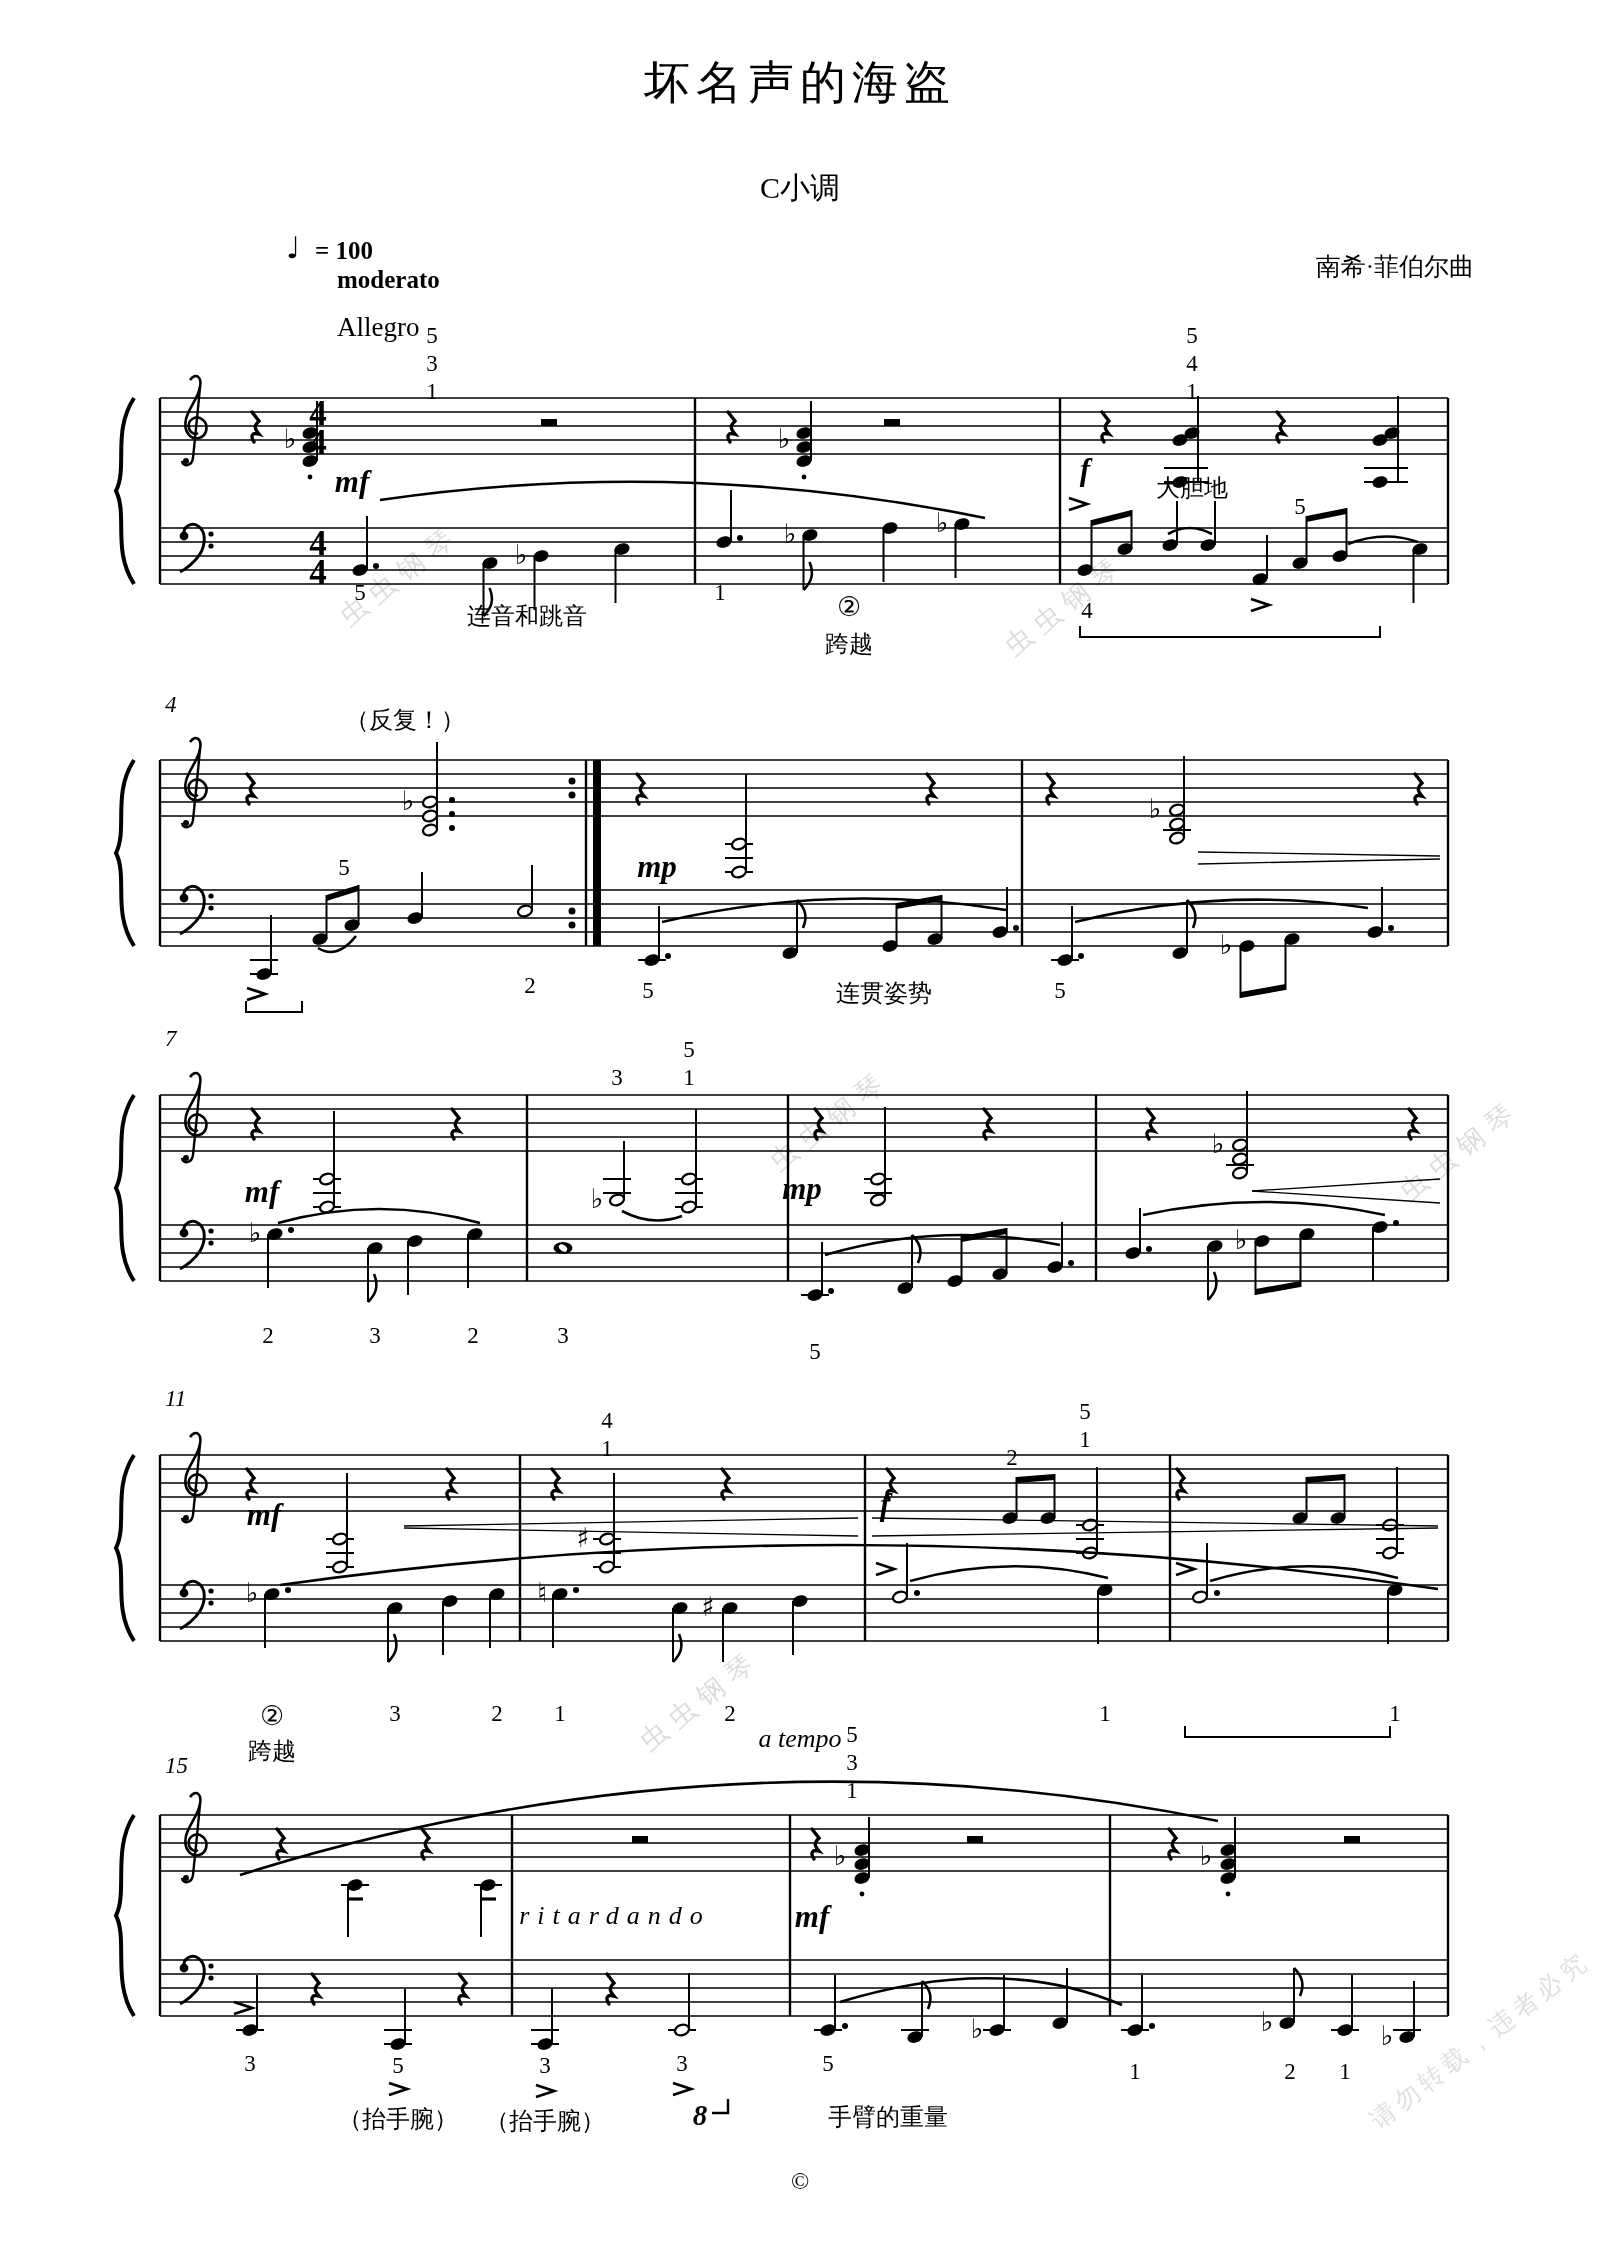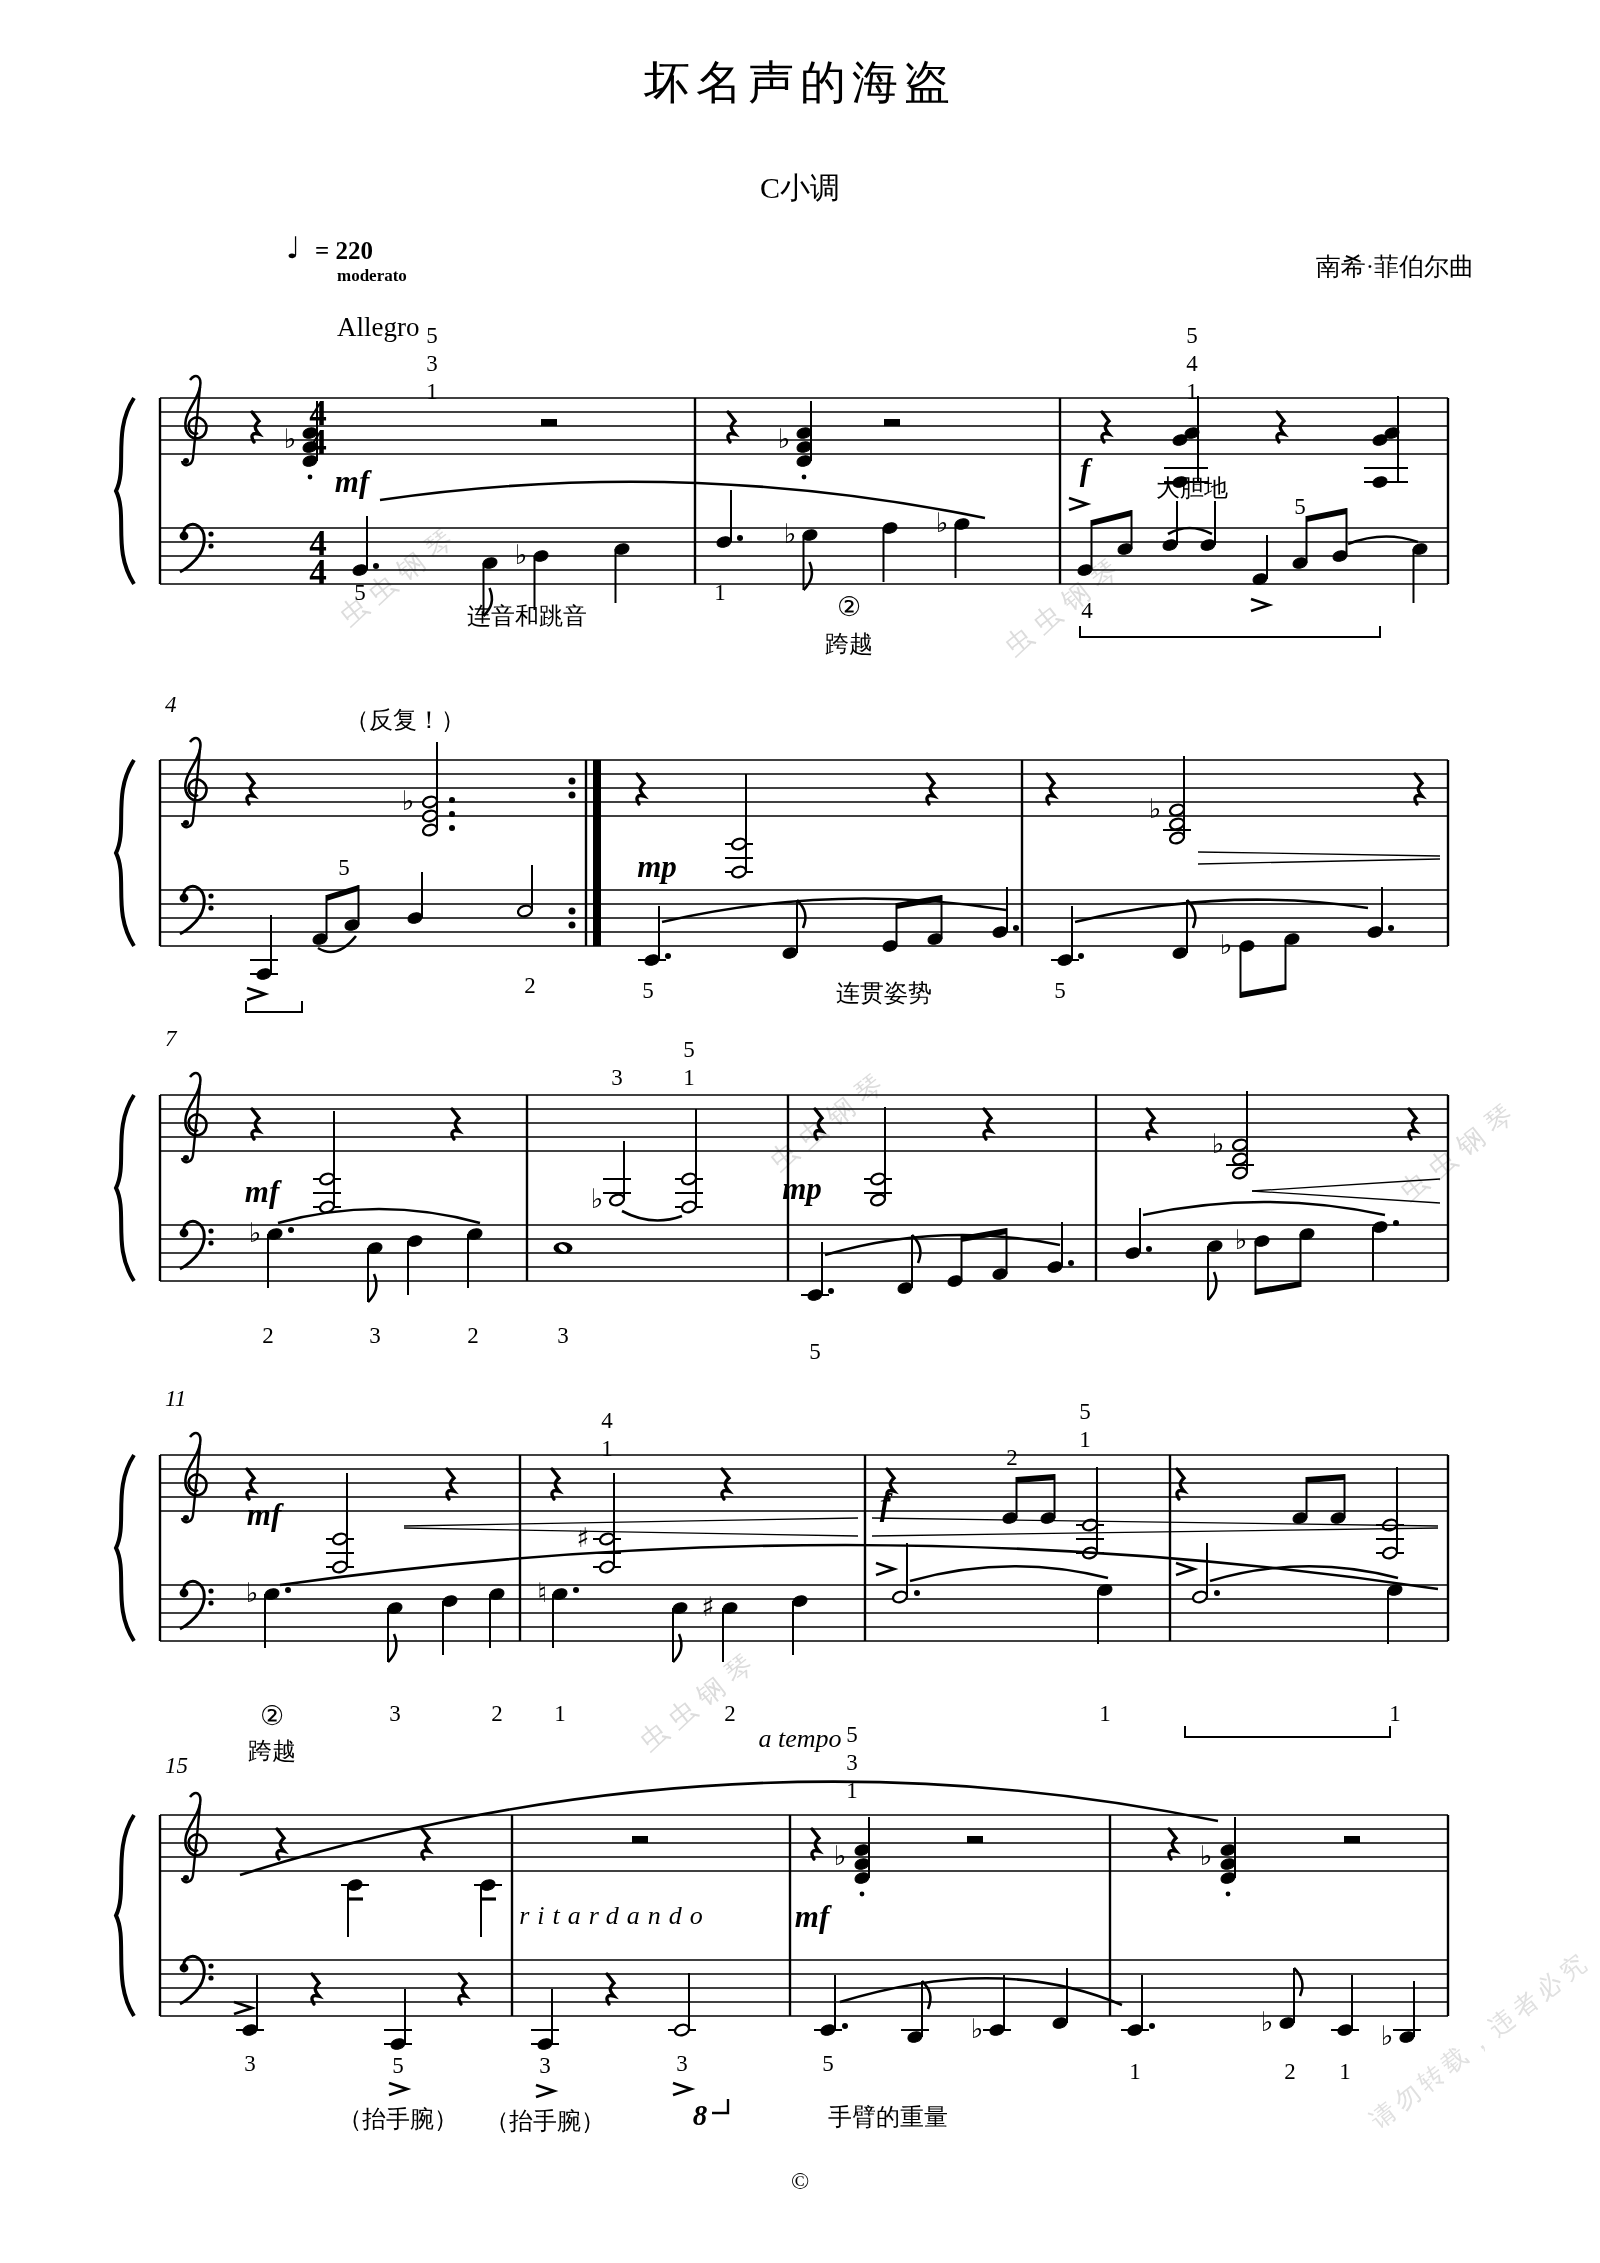--- a/index.html
+++ b/index.html
@@ -4,21 +4,21 @@
 <style>
   html,body{margin:0;padding:0;background:#888;}
   .page{position:relative;width:1600px;height:2263px;background:#ffffff;overflow:hidden;
         font-family:"Liberation Serif","DejaVu Serif",serif;color:#000;}
   .abs{position:absolute;}
   .title{width:100%;text-align:center;top:52px;font-size:46px;letter-spacing:6px;}
   .subtitle{width:100%;text-align:center;top:168px;font-size:30px;}
   .composer{right:126px;top:250px;font-size:25px;}
   .t-note{left:286px;top:230px;font-size:30px;font-weight:bold;font-family:"DejaVu Sans",sans-serif;}
   .t-eq{left:315px;top:237px;font-size:25px;font-weight:bold;}
-  .t-mod{left:337px;top:266px;font-size:17px;font-weight:bold;}
+  .t-mod{left:337px;top:266px;font-size:25px;font-weight:bold;}
   .t-all{left:337px;top:312px;font-size:27px;font-weight:normal;}
   .copyright{width:100%;text-align:center;top:2168px;font-size:24px;}
   .wm{color:#dcdcdc;font-size:27px;letter-spacing:9px;white-space:nowrap;
       transform:translate(-50%,-50%) rotate(-38deg);}
   .wm2{color:#e0e0e0;font-size:25px;letter-spacing:5px;white-space:nowrap;
       transform:translate(-50%,-50%) rotate(-38deg);}
   svg.system{position:absolute;left:0;}
   svg text{font-family:"Liberation Serif","DejaVu Serif",serif;fill:#000;}
   text.fing{font-size:23px;text-anchor:middle;}
   text.mnum{font-size:23px;font-style:italic;text-anchor:start;}
@@ -40,21 +40,21 @@
   <div class="abs wm" style="left:1065px;top:605px;">虫虫钢琴</div>
   <div class="abs wm" style="left:830px;top:1120px;">虫虫钢琴</div>
   <div class="abs wm" style="left:1460px;top:1150px;">虫虫钢琴</div>
   <div class="abs wm" style="left:700px;top:1700px;">虫虫钢琴</div>
   <div class="abs wm2" style="left:1480px;top:2040px;">请勿转载，违者必究</div>
 
   <div class="abs title">坏名声的海盗</div>
   <div class="abs subtitle">C小调</div>
   <div class="abs composer">南希·菲伯尔曲</div>
   <div class="abs t-note">♩</div>
-  <div class="abs t-eq">= 220</div>
+  <div class="abs t-eq">= 100</div>
   <div class="abs t-mod">moderato</div>
   <div class="abs t-all">Allegro</div>
 
   <svg class="system" id="sys1" style="top:298px" width="1600" height="420">
     <g id="not1">
         <line x1="160" y1="100" x2="1448" y2="100" stroke="#000" stroke-width="1.7"></line>
         <line x1="160" y1="230" x2="1448" y2="230" stroke="#000" stroke-width="1.7"></line>
         <line x1="160" y1="114" x2="1448" y2="114" stroke="#000" stroke-width="1.7"></line>
         <line x1="160" y1="244" x2="1448" y2="244" stroke="#000" stroke-width="1.7"></line>
         <line x1="160" y1="128" x2="1448" y2="128" stroke="#000" stroke-width="1.7"></line>

